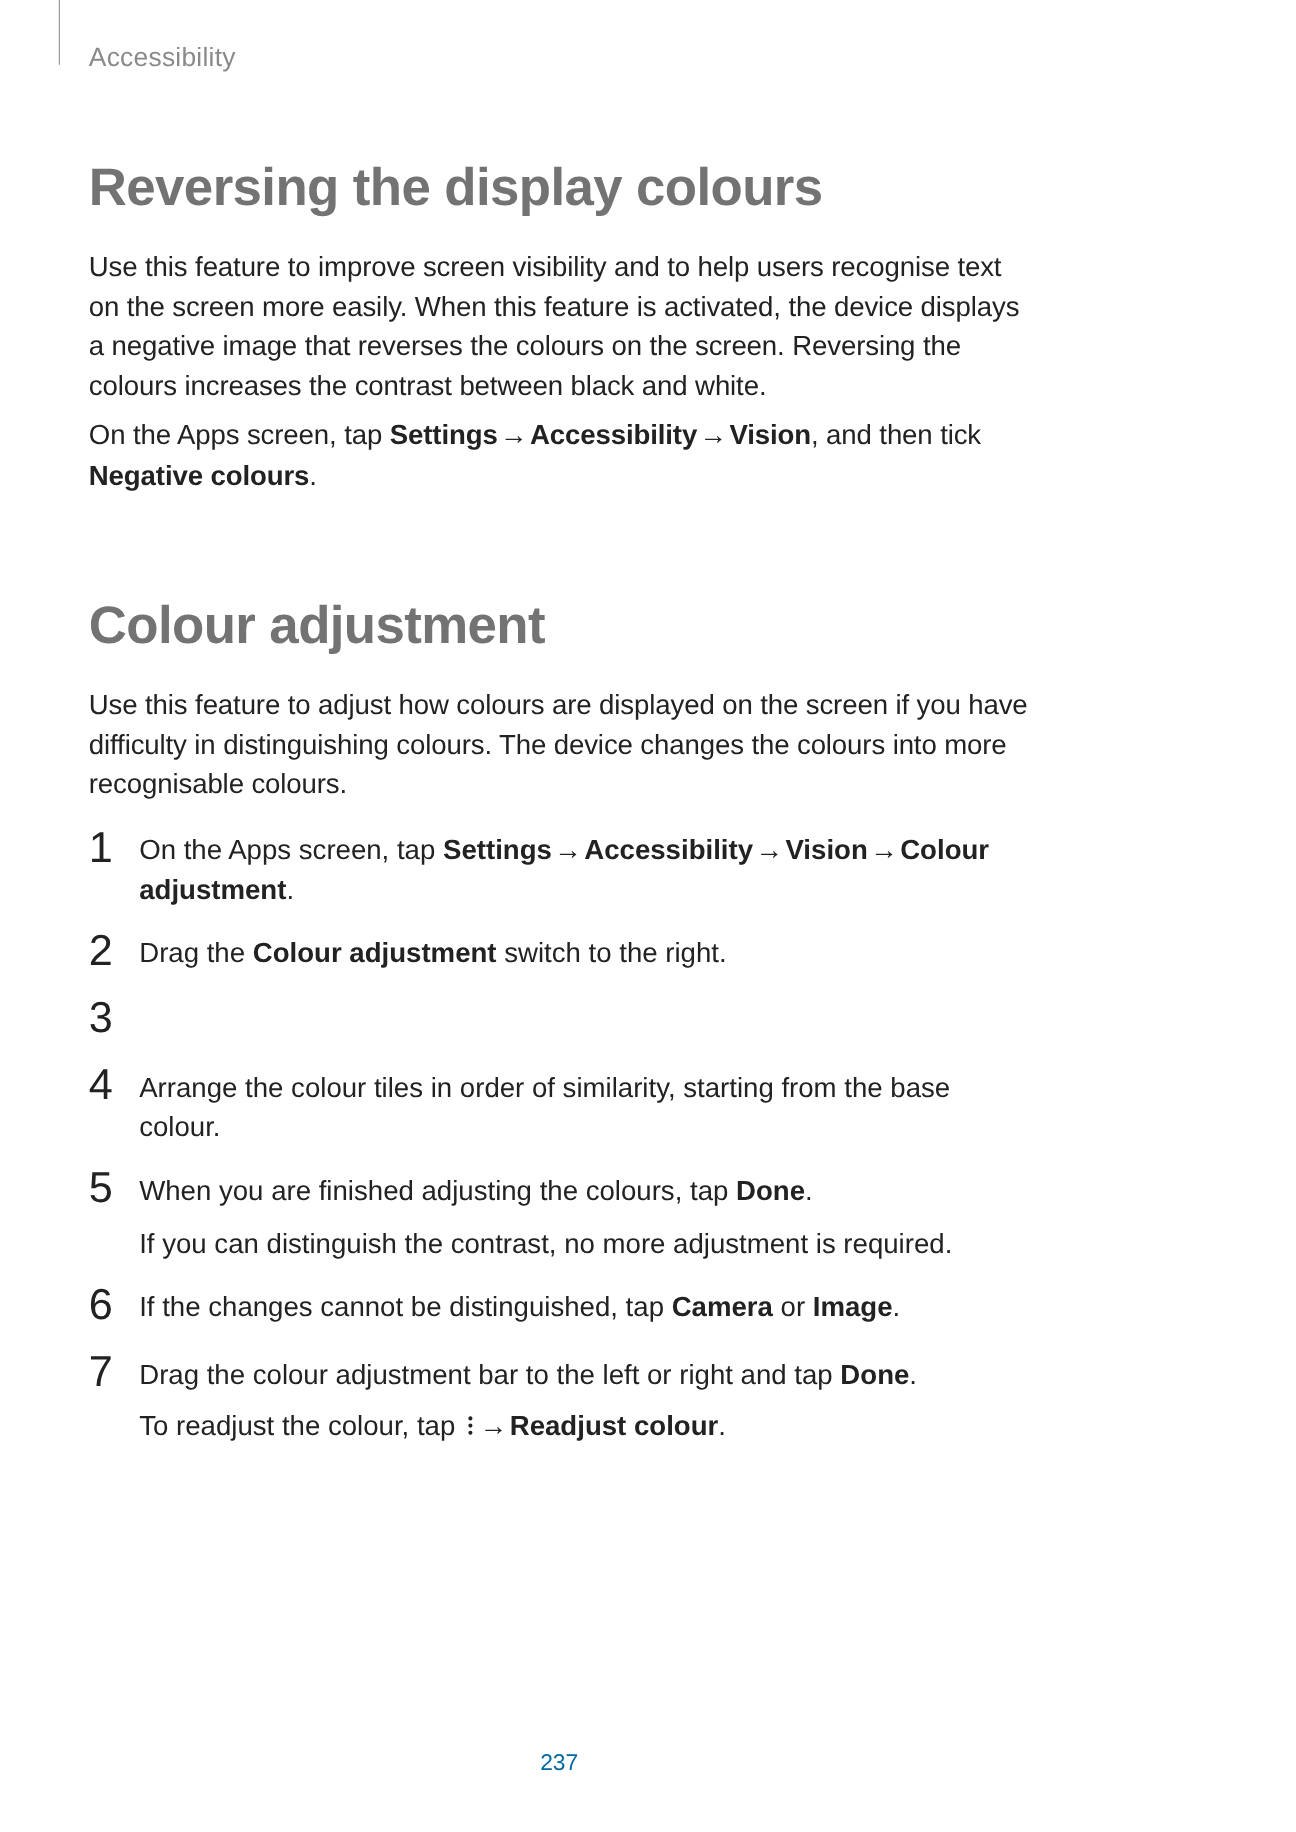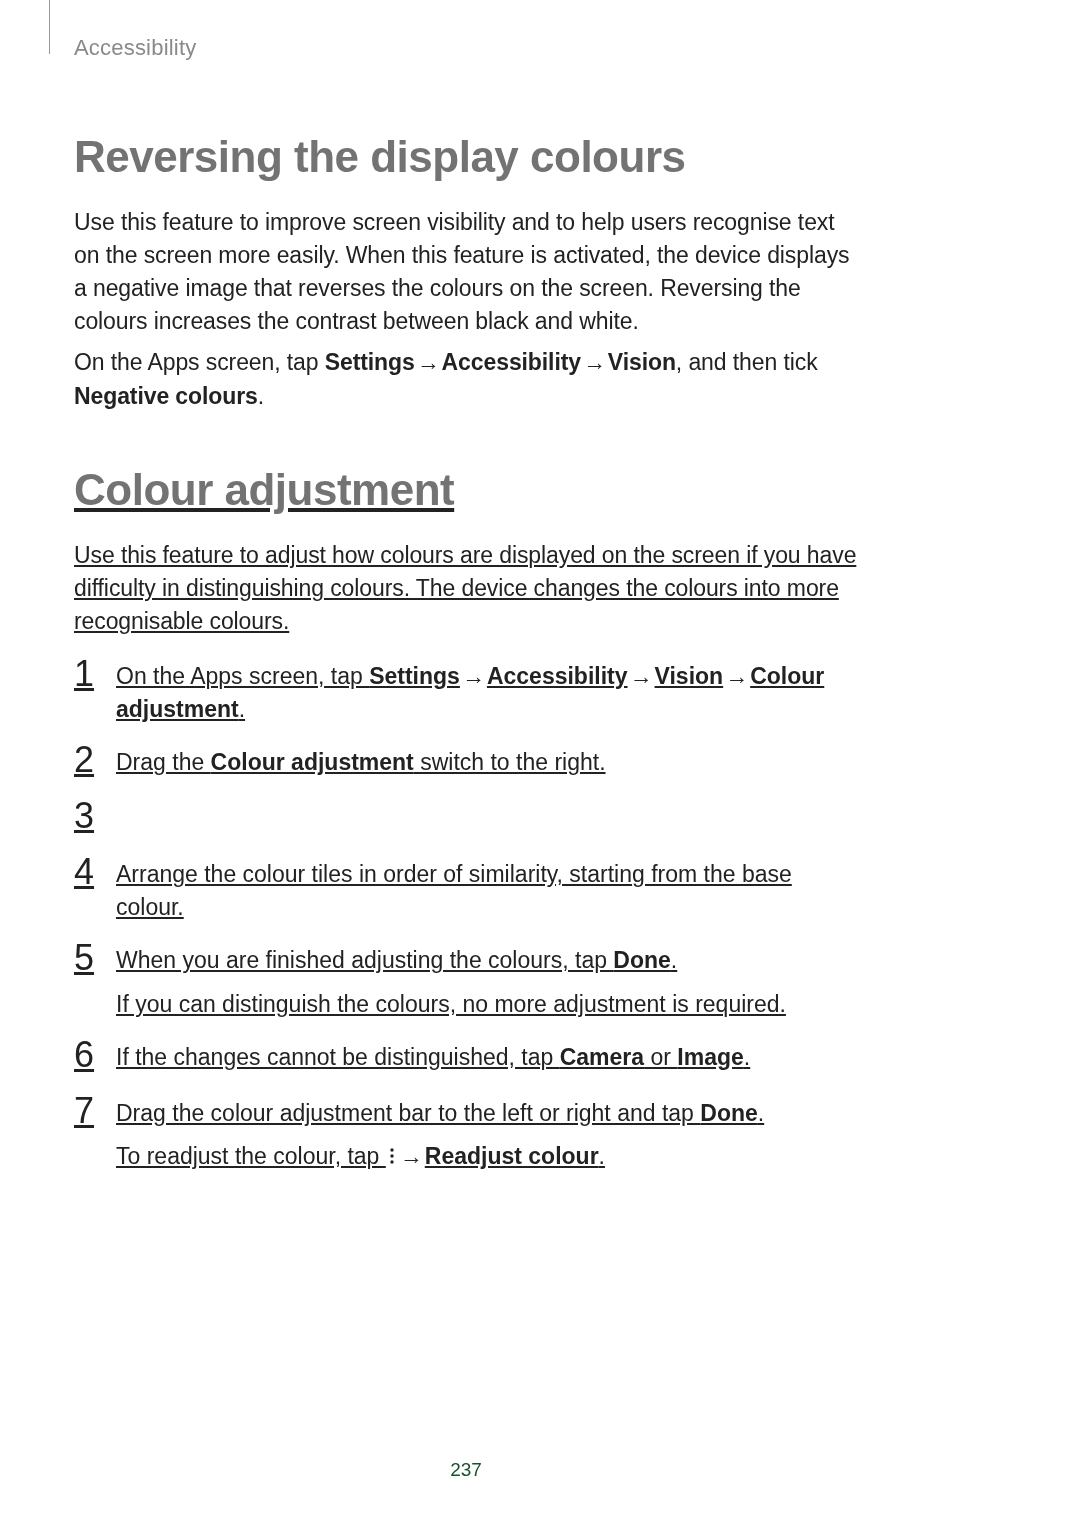--- a/index.html
+++ b/index.html
@@ -4,30 +4,30 @@
 <style>
   * { box-sizing: border-box; margin: 0; padding: 0; }
   html, body { width: 1080px; height: 1527px; background: #ffffff; font-family: -apple-system, "Segoe UI", "Myriad Pro", "Helvetica Neue", Arial, sans-serif; color: #222; font-kerning: normal; }
   .page { position: relative; width: 932px; height: 1527px; padding: 32px 74px 40px 74px; }
   .side-marker { position: absolute; top: 0; left: 49px; width: 0; height: 54px; border-left: 1.5px solid #999; }
   .running-head { position: absolute; top: 35px; left: 74px; font-size: 22px; color: #8a8a8a; letter-spacing: 0.2px; }
   .content { padding-top: 82px; }
   h2.section-title { color: #737373; font-weight: 700; font-size: 44px; letter-spacing: -0.5px; margin-top: 18px; margin-bottom: 24px; }
   p.body { font-size: 23px; line-height: 1.44; color: #222; margin-bottom: 8px; font-weight: 400; letter-spacing: -0.1px; }
   p.body + p.body { margin-top: 8px; }
-  .block2 { margin-top: 52px; text-decoration: underline; }
+  .block2 { margin-top: 84px; }
   .steps { margin-top: 22px; }
   .step { display: flex; align-items: flex-start; gap: 18px; margin-bottom: 20px; }
   .step-num { font-size: 36px; font-weight: 400; color: #222; width: 24px; text-align: left; line-height: 1; flex-shrink: 0; position: relative; top: -4px; font-family: -apple-system, "Segoe UI", "Myriad Pro", Arial, sans-serif; }
   .step-body { font-size: 23px; line-height: 1.44; color: #222; flex: 1; }
   .step-body .line2 { display: block; margin-top: 10px; }
   b { font-weight: 700; }
   .arrow { display: inline-block; padding: 0 2px; }
   .more-icon { display: inline-block; vertical-align: -2px; margin: 0 2px; }
-  .page-number { position: absolute; bottom: 46px; left: 0; right: 0; text-align: center; font-size: 19px; color: #14532d; }
+  .page-number { position: absolute; bottom: 46px; left: 0; right: 0; text-align: center; font-size: 19px; color: #0369a1; }
 </style>
 </head>
 <body>
 
 <div class="page">
   <div class="side-marker"></div>
   <div class="running-head">Accessibility</div>
 
   <div class="content">
 
@@ -63,21 +63,21 @@
 
         <div class="step">
           <div class="step-num">4</div>
           <div class="step-body">Arrange the colour tiles in order of similarity, starting from the base colour.</div>
         </div>
 
         <div class="step">
           <div class="step-num">5</div>
           <div class="step-body">
             <span>When you are finished adjusting the colours, tap </span><b>Done</b><span>.</span>
-            <span class="line2">If you can distinguish the colours, no more adjustment is required.</span>
+            <span class="line2">If you can distinguish the contrast, no more adjustment is required.</span>
           </div>
         </div>
 
         <div class="step">
           <div class="step-num">6</div>
           <div class="step-body">
             <span>If the changes cannot be distinguished, tap </span><b>Camera</b><span> or </span><b>Image</b><span>.</span>
           </div>
         </div>
 

